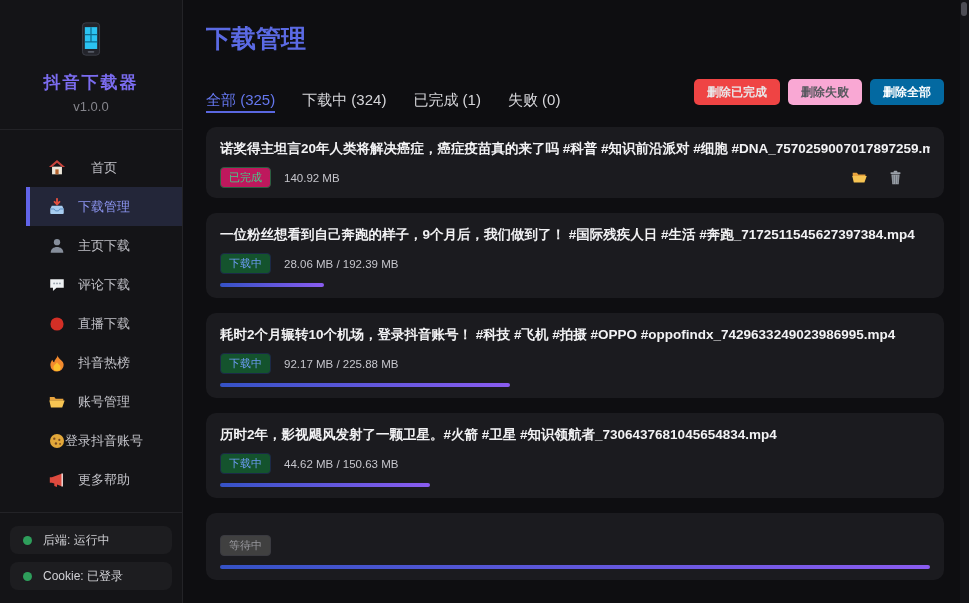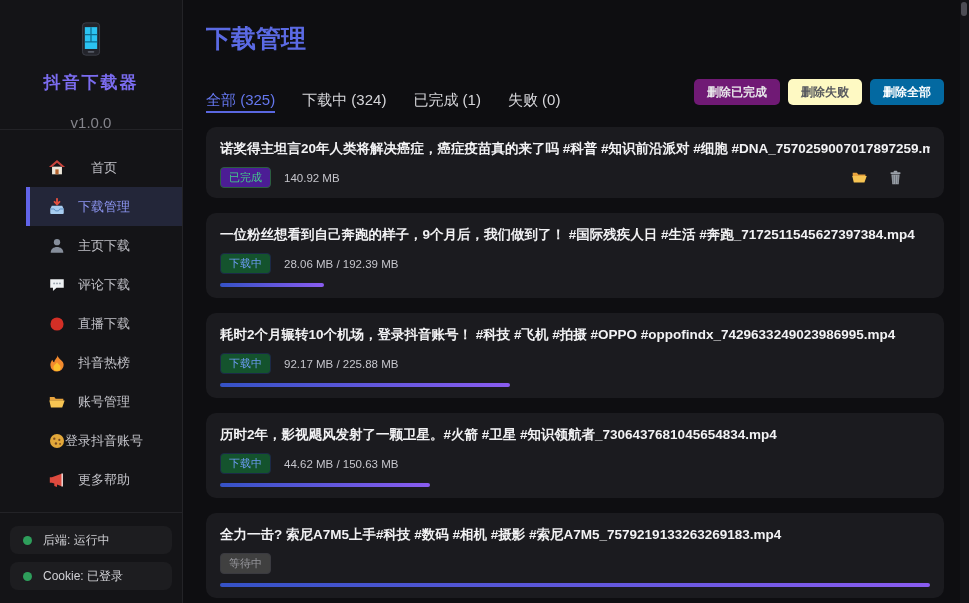--- a/index.html
+++ b/index.html
@@ -16,21 +16,21 @@
     position:absolute; left:0; top:0; width:183px; height:603px;
     background:#141417; border-right:1px solid #232327;
     display:flex; flex-direction:column;justify-content:center;
   }
   .logo-block {
     height:130px; border-bottom:1px solid #232327;
     display:flex; flex-direction:column; align-items:center;
     padding-top:20px;
   }
   .app-name { margin-top:9px; font-size:17px; font-weight:bold; color:#7b6cf0; letter-spacing:2px; }
-  .app-version { margin-top:20px; font-size:15px; color:#85858c; }
+  .app-version { margin-top:5px; font-size:13px; color:#85858c; }
 
   .nav { flex:1; overflow:hidden; padding-top:18px; }
   .nav-item {
     position:relative; height:39px; display:flex; align-items:center;
     color:#c2c2c8; font-size:13px; cursor:pointer;margin-left:26px;
   }
   .nav-item .nav-icon {
     position:absolute; left:21px; width:20px; height:20px;
     display:flex; align-items:center; justify-content:center;
   }
@@ -58,33 +58,33 @@
 
   .toolbar { display:flex; justify-content:space-between; align-items:flex-end; margin-top:24px; }
   .tabs { display:flex; gap:27px; }
   .tab { font-size:15px; color:#d6d6da; padding-bottom:1px; border-bottom:2px solid transparent; cursor:pointer; }
   .tab.active { color:#6577ee; border-bottom-color:#5a67e0; }
   .actions { display:flex; gap:8px; padding-bottom:8px; }
   .btn {
     font-size:12px; border:none; border-radius:5px; padding:6px 13px;
     cursor:pointer; font-family:inherit; line-height:1.2;
   }
-  .btn.dark    { background:#701a75; color:#e8e8ea; font-weight:bold; }
-  .btn.disabled{ background:#fef9c3; color:#57585e; font-weight:bold; }
+  .btn.dark    { background:#ef4444; color:#e8e8ea; font-weight:bold; }
+  .btn.disabled{ background:#f9a8d4; color:#57585e; font-weight:bold; }
   .btn.danger  { background:#0369a1; color:#ffffff; font-weight:bold; }
 
   .list { margin-top:14px; display:flex; flex-direction:column; gap:15px; }
   .card { background:#1b1b1f; border-radius:10px; padding:13px 14px 11px; }
   .card-title {
     color:#f2f2f4; font-size:13.5px; font-weight:600;
     white-space:nowrap; overflow:hidden;
   }
   .meta { display:flex; align-items:center; margin-top:10px; height:19px; }
   .badge { font-size:11px; padding:2px 8px; border-radius:4px; line-height:1.35; }
-  .badge.done        { background:#4c1d95; color:#44cf8a; border:1px solid #2b5e40; }
+  .badge.done        { background:#be185d; color:#44cf8a; border:1px solid #2b5e40; }
   .badge.downloading { background:#14532d; color:#6d9bf2; border:1px solid #1c2947; }
   .badge.waiting     { background:#404040; color:#96969c; border:1px solid #3a3a40; }
   .size { margin-left:13px; color:#c6c6cc; font-size:11.5px; }
   .row-actions { margin-left:auto; display:flex; gap:19px; margin-right:26px; align-items:center; }
   .icon-btn { cursor:pointer; width:17px; height:17px; }
   .progress-track { margin-top:10px; height:4px; }
   .progress-fill {
     height:4px; border-radius:2px;
     background:linear-gradient(90deg,#3552c6,#8a5cf0);
   }
@@ -310,21 +310,20 @@
       <span class="badge downloading">下载中</span>
       <span class="size">44.62 MB / 150.63 MB</span>
 
     </div>
     <div class="progress-track">
       <div class="progress-fill" style="width: 29.6%;"></div>
     </div>
   </div>
 
   <div class="card">
-    <div class="card-title">全力一击? 索尼A7M5上手#科技 #数码 #相机 #摄影 #索尼A7M5_7579219133263269183.mp4</div>
     <div class="meta">
       <span class="badge waiting">等待中</span>
 
     </div>
     <div class="progress-track">
       <div class="progress-fill" style="width: 100%;"></div>
     </div>
   </div>
 
 </div>

